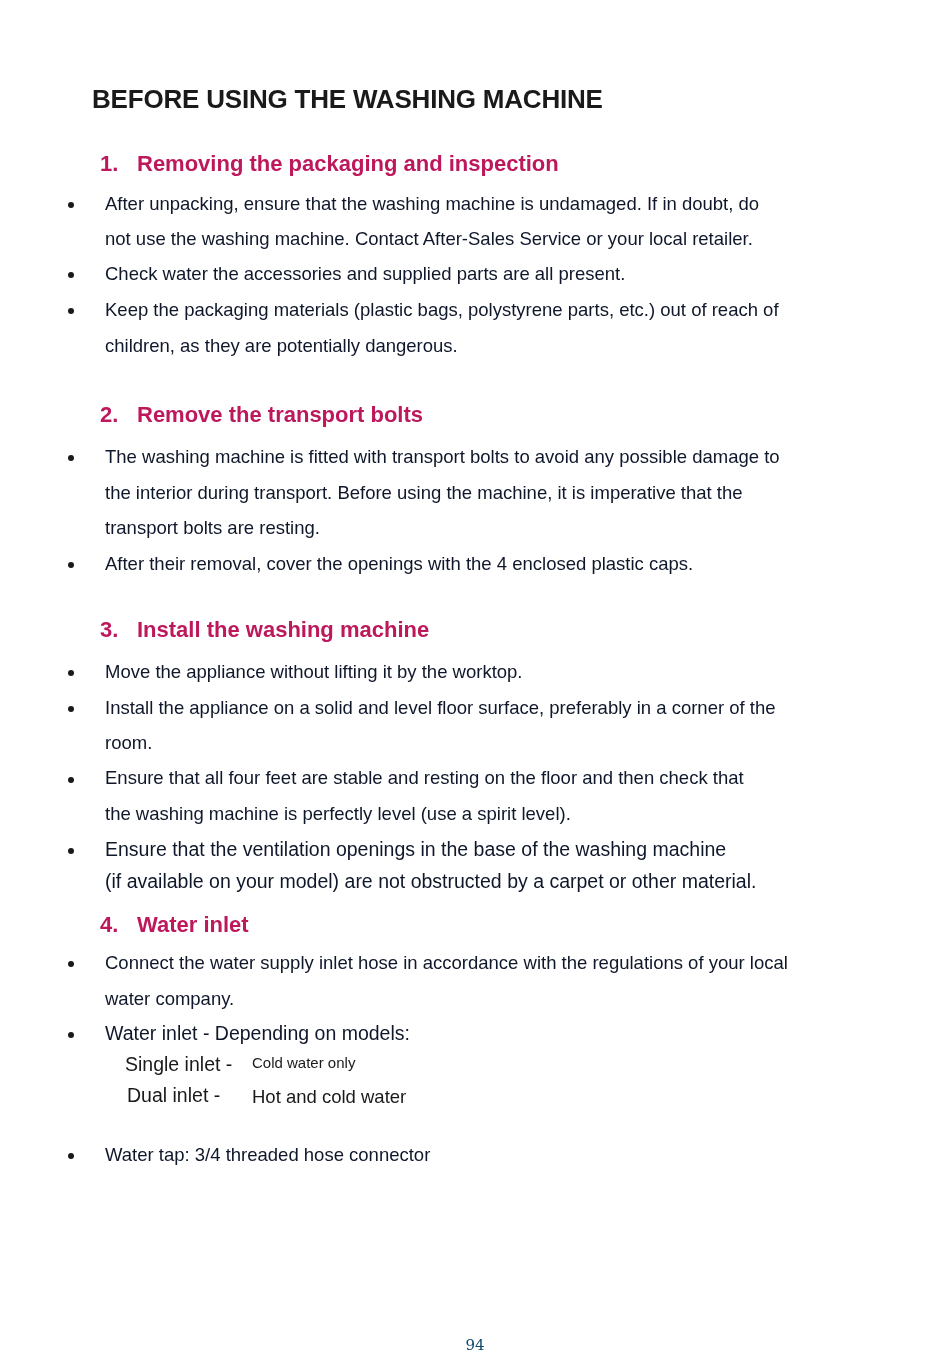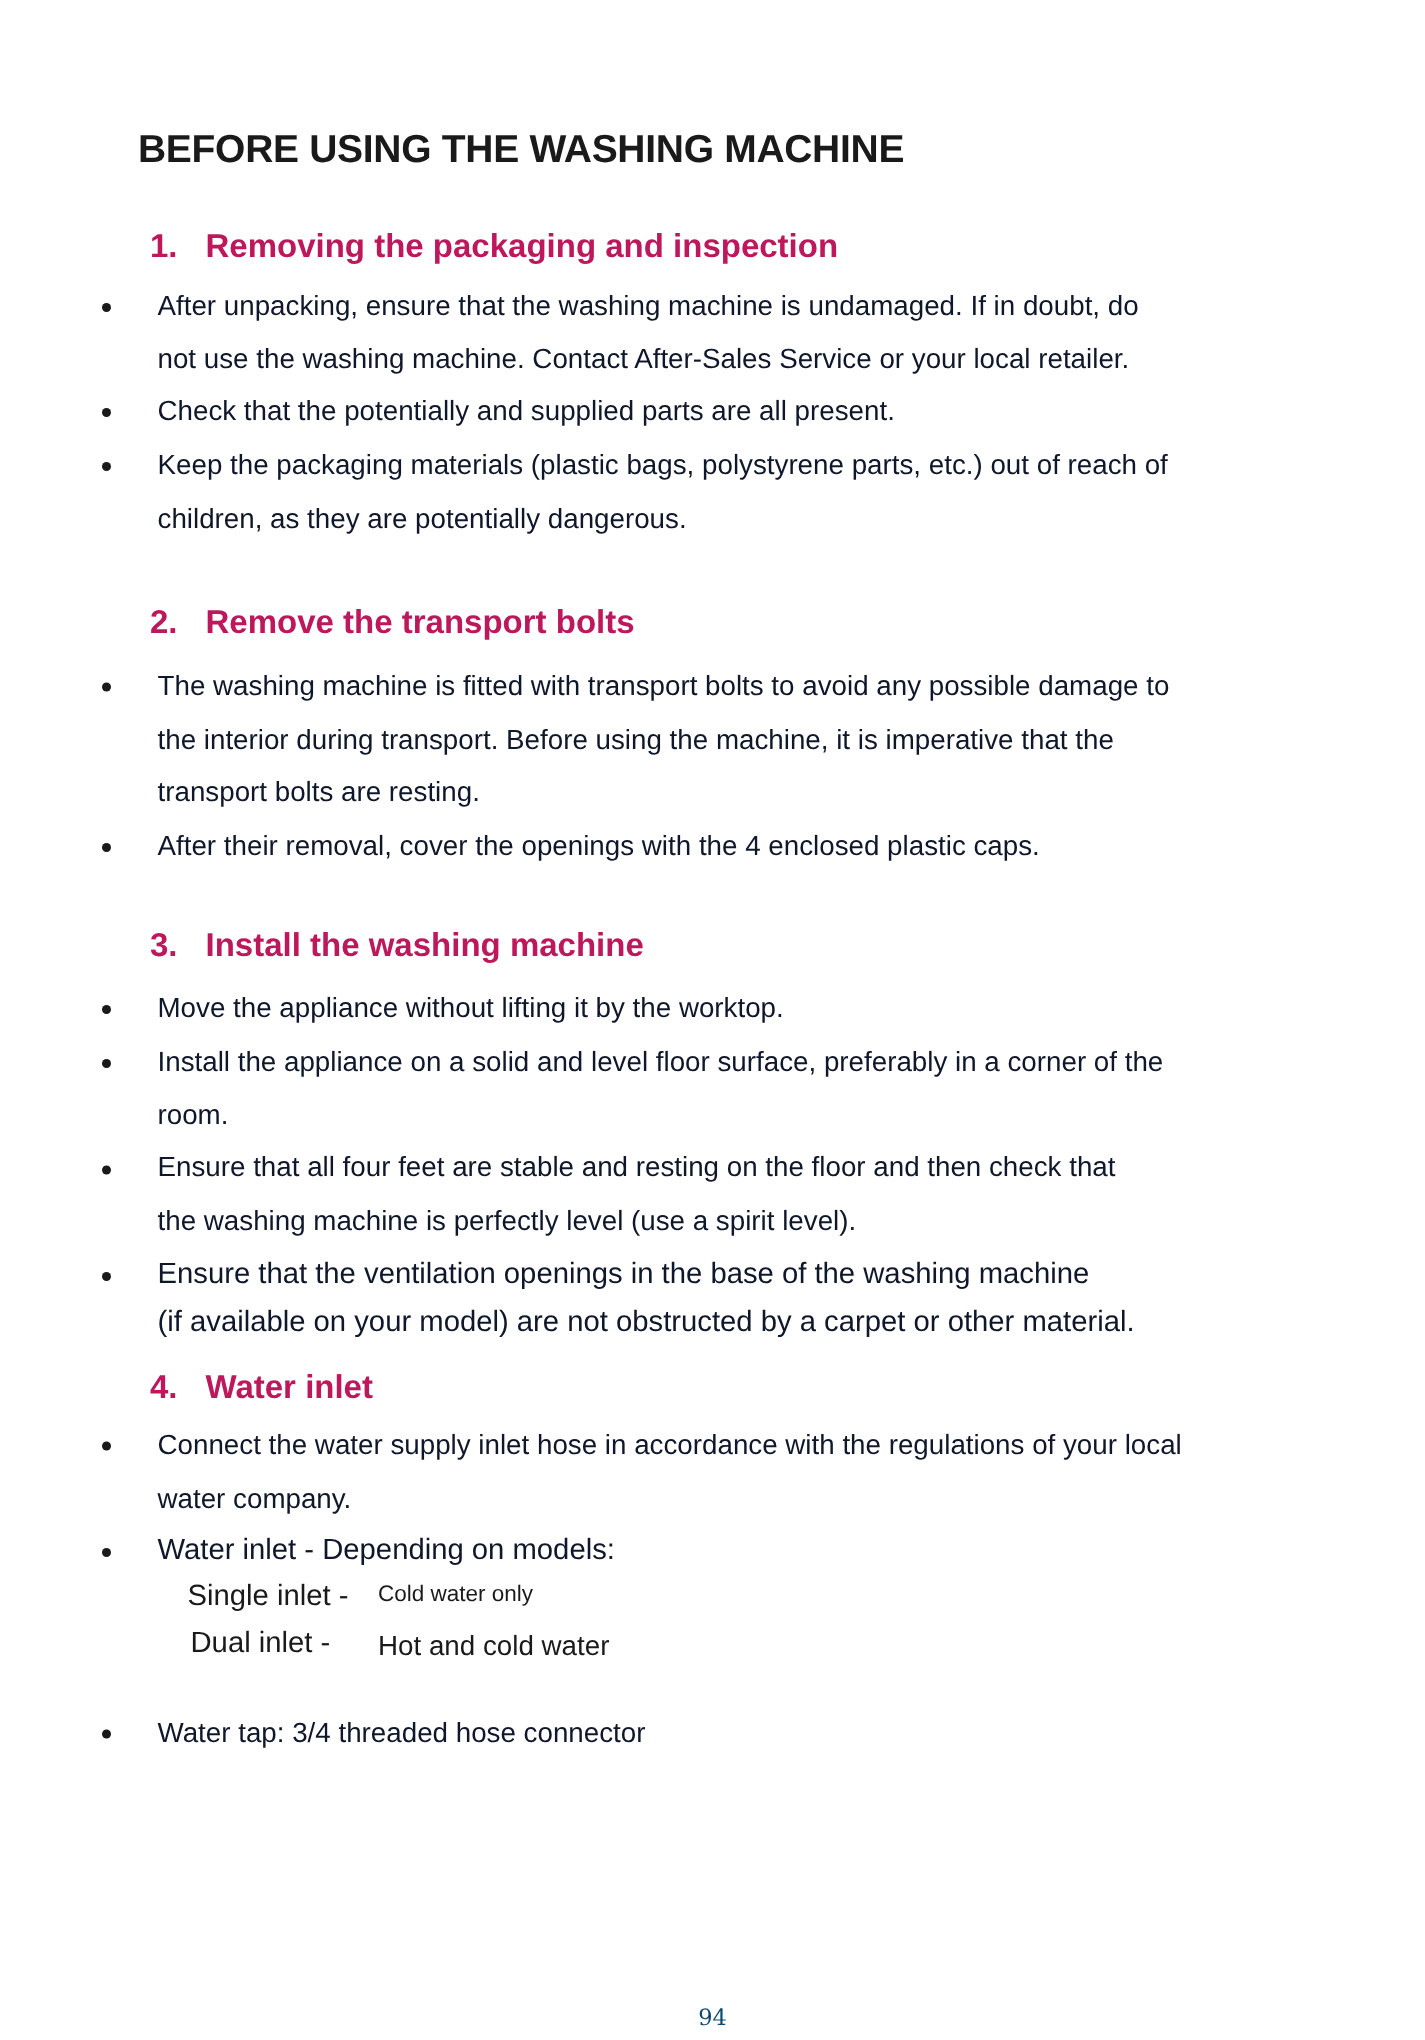--- a/index.html
+++ b/index.html
@@ -18,21 +18,21 @@
 
 <div class="page-title">BEFORE USING THE WASHING MACHINE</div>
 
 <div class="heading" style="top:151px;">
   <span class="num">1.</span><span>Removing the packaging and inspection</span>
 </div>
 <span class="bullet" style="top:202px;"></span>
 <div class="line" style="top:193px;">After unpacking, ensure that the washing machine is undamaged. If in doubt, do</div>
 <div class="line" style="top:228px;">not use the washing machine. Contact After-Sales Service or your local retailer.</div>
 <span class="bullet" style="top:272px;"></span>
-<div class="line" style="top:263px;">Check that the potentially and supplied parts are all present.</div>
+<div class="line" style="top:263px;">Check water the accessories and supplied parts are all present.</div>
 <span class="bullet" style="top:308px;"></span>
 <div class="line" style="top:299px;">Keep the packaging materials (plastic bags, polystyrene parts, etc.) out of reach of</div>
 <div class="line" style="top:335px;">children, as they are potentially dangerous.</div>
 
 <div class="heading" style="top:402px;">
   <span class="num">2.</span><span>Remove the transport bolts</span>
 </div>
 <span class="bullet" style="top:455px;"></span>
 <div class="line" style="top:446px;">The washing machine is fitted with transport bolts to avoid any possible damage to</div>
 <div class="line" style="top:482px;">the interior during transport. Before using the machine, it is imperative that the</div>

